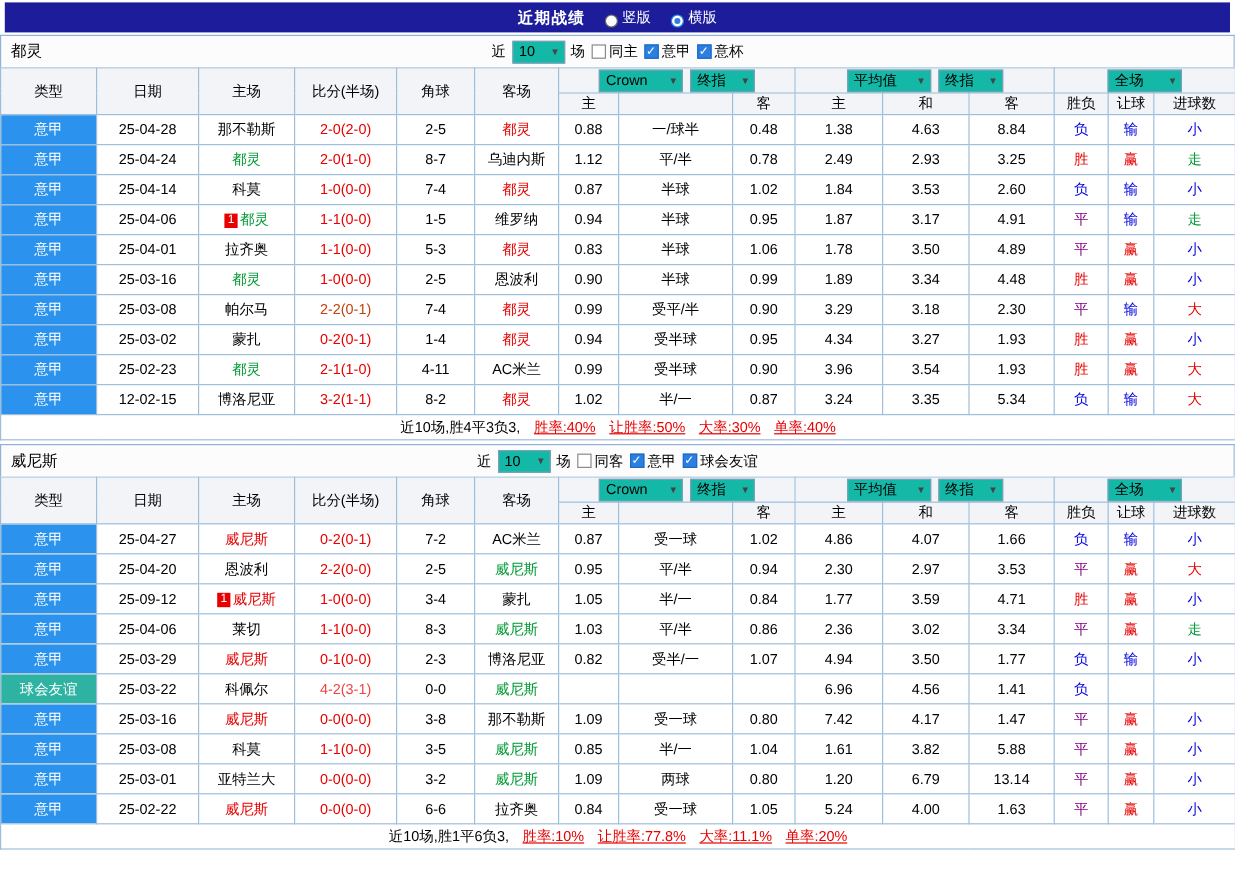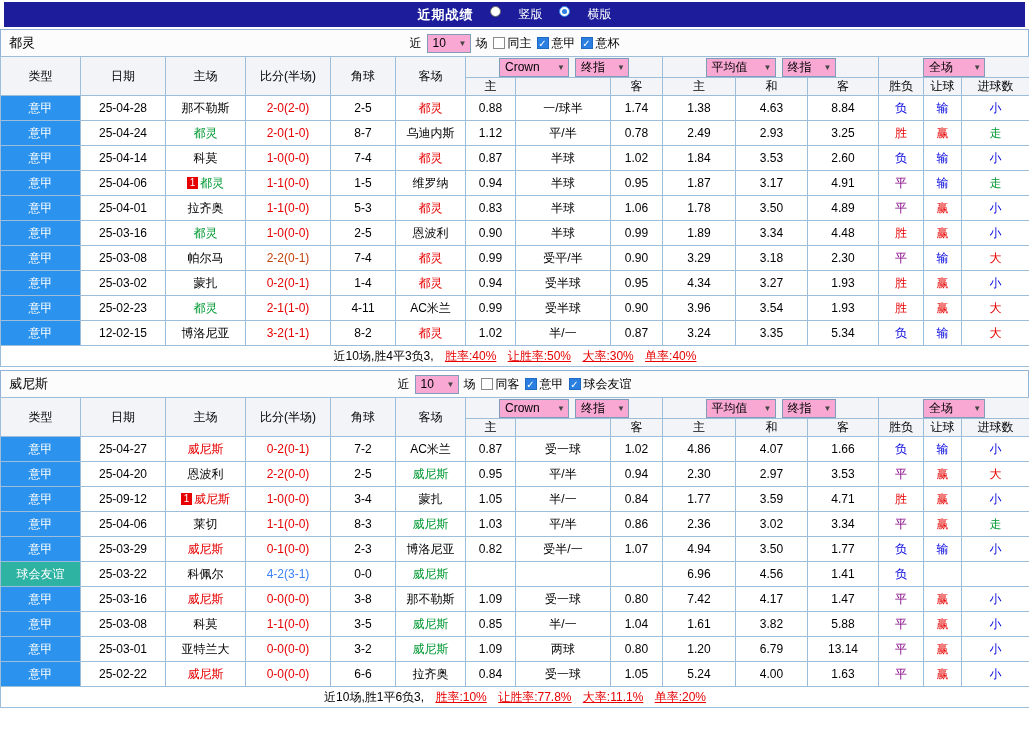--- a/index.html
+++ b/index.html
@@ -8,39 +8,39 @@
     width:1029px; height:735px; overflow:hidden;
     font-family:"Liberation Sans","DejaVu Sans",sans-serif;
     font-size:12px; color:#000;
   }
   
   .topbar {
     margin:2px 4px 2px 4px; height:25px; background:#1d1d9c;
     display:flex; align-items:center; justify-content:center; gap:16px; color:#fff;
   }
   .topbar .title { font-weight:bold; font-size:13px; letter-spacing:1px; }
-  .radio-opt { display:inline-flex; align-items:flex-start; gap:18px; cursor:pointer; }
+  .radio-opt { display:inline-flex; align-items:flex-end; gap:4px; cursor:pointer; }
   .radio {
     width:11px; height:11px; border-radius:50%; background:#fff;
     border:1px solid #666; display:inline-flex; align-items:center; justify-content:center;
   }
   .radio.sel { border-color:#2a7fe0; }
   .radio.sel::after { content:""; width:5px; height:5px; border-radius:50%; background:#2a7fe0; }
   
   .section { margin-top:0; }
   .section + .section { margin-top:3px; }
   .team-row {
     height:27px; border:1px solid #8fb2d6; border-bottom:none; background:#fcfcfc;
     display:flex; align-items:center; position:relative;
   }
   .team-name { position:absolute; left:8px; font-size:13px; color:#000; }
   .filters { margin:0 auto; display:flex; align-items:center; gap:5px; }
   .sel-box {
     display:inline-flex; align-items:center; justify-content:space-between;
-    background:#f9a8d4; border:1px solid #7f9db9; height:19px; padding:0 3px 0 5px; gap:5px;
+    background:#14b8a6; border:1px solid #7f9db9; height:19px; padding:0 3px 0 5px; gap:5px;
     cursor:default; white-space:nowrap;
   }
   .sel-box .arr { font-size:8px; color:#444; }
   .chkwrap { display:inline-flex; align-items:center; gap:3px; cursor:pointer; }
   .chk {
     width:12px; height:12px; border:1px solid #8a8a8a; background:#fff;
     display:inline-block; font-size:10px; line-height:11px; text-align:center; color:#fff;
   }
   .chk.on { background:#2a7fe0; border-color:#1f6ac2; }
   
@@ -174,21 +174,21 @@
     <tbody>
         <tr>
           <td style="background: rgb(43, 147, 238); color: rgb(255, 255, 255);"><span>意甲</span></td>
           <td><span>25-04-28</span></td>
           <td style="color: rgb(0, 0, 0);"><span>那不勒斯</span></td>
           <td style="color: rgb(230, 0, 0);"><span>2-0(2-0)</span></td>
           <td><span>2-5</span></td>
           <td style="color: rgb(230, 0, 0);"><span>都灵</span></td>
           <td><span>0.88</span></td>
           <td><span>一/球半</span></td>
-          <td><span>1.74</span></td>
+          <td><span>0.48</span></td>
           <td><span>1.38</span></td>
           <td><span>4.63</span></td>
           <td><span>8.84</span></td>
           <td style="color: rgb(0, 0, 221);"><span>负</span></td>
           <td style="color: rgb(0, 0, 221);"><span>输</span></td>
           <td style="color: rgb(0, 0, 221);"><span>小</span></td>
         </tr>
         <tr>
           <td style="background: rgb(43, 147, 238); color: rgb(255, 255, 255);"><span>意甲</span></td>
           <td><span>25-04-24</span></td>
@@ -535,21 +535,21 @@
           <td><span>3.50</span></td>
           <td><span>1.77</span></td>
           <td style="color: rgb(0, 0, 221);"><span>负</span></td>
           <td style="color: rgb(0, 0, 221);"><span>输</span></td>
           <td style="color: rgb(0, 0, 221);"><span>小</span></td>
         </tr>
         <tr>
           <td style="background: rgb(46, 179, 163); color: rgb(255, 255, 255);"><span>球会友谊</span></td>
           <td><span>25-03-22</span></td>
           <td style="color: rgb(0, 0, 0);"><span>科佩尔</span></td>
-          <td style="color: #3b82f6; margin-top: 12px;"><span>4-2(3-1)</span></td>
+          <td style="color: #ef4444; margin-top: 12px;"><span>4-2(3-1)</span></td>
           <td><span>0-0</span></td>
           <td style="color: rgb(0, 153, 51);"><span>威尼斯</span></td>
           <td><span></span></td>
           <td><span></span></td>
           <td><span></span></td>
           <td><span>6.96</span></td>
           <td><span>4.56</span></td>
           <td><span>1.41</span></td>
           <td style="color: rgb(0, 0, 221);"><span>负</span></td>
           <td style="color: rgb(0, 0, 0);"><span></span></td>

